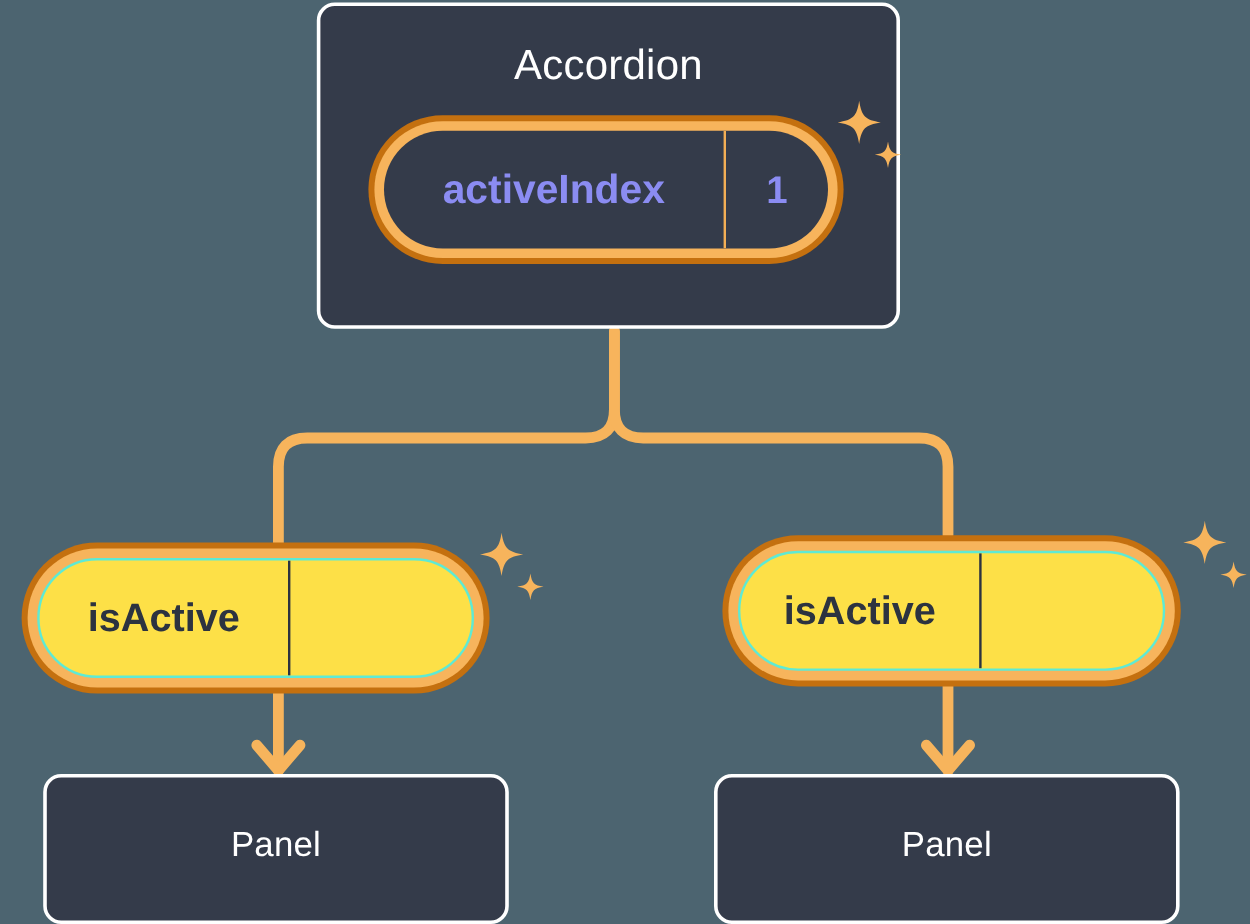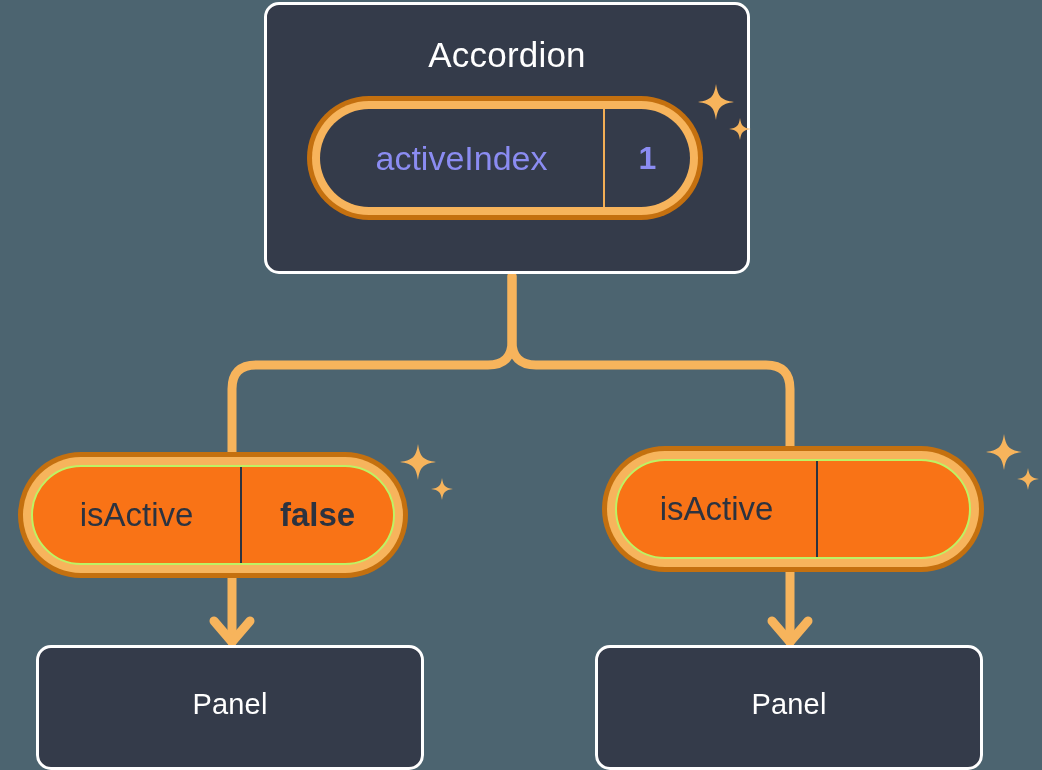--- a/index.html
+++ b/index.html
@@ -95,20 +95,21 @@
     border-radius: 999px;
     display: flex;
     align-items: stretch;
     overflow: hidden;
   }
   .pill-key, .pill-val {
     display: flex;
     align-items: center;
     justify-content: center;
     box-sizing: border-box;
+    font-weight: bold;
   }
 
   
   #pill-activeindex {
     left: 307px;
     top: 96px;
     width: 396px;
     height: 124px;
   }
   #pill-activeindex .pill-body {
@@ -122,22 +123,22 @@
   }
   #pill-activeindex .pill-val {
     flex: 1 1 auto;
     color: #8b8cf2;
     font-size: 32px;
     font-weight: bold;
   }
 
   
   .pill-purple .pill-body {
-    background: #f97316;
-    border: 2px solid #bef264;
+    background: #fde047;
+    border: 2px solid #5eead4;
   }
   .pill-purple .pill-key {
     color: #2c3340;
     font-size: 33px;
   }
   .pill-purple .pill-val {
     color: #2c3340;
     font-size: 33px;
     font-weight: bold;
   }
@@ -207,21 +208,20 @@
   <svg class="sparkle-group" id="sparkles-top" width="70" height="70" viewBox="0 0 70 70">
     <path d="M26 2 C28 15 31 18 44 20 C31 22 28 25 26 38 C24 25 21 22 8 20 C21 18 24 15 26 2 Z" fill="#f7b45c"></path>
     <path d="M50 36 C51.3 44 53 45.8 61 47 C53 48.2 51.3 50 50 58 C48.7 50 47 48.2 39 47 C47 45.8 48.7 44 50 36 Z" fill="#f7b45c"></path>
   </svg>
 
   <div class="pill pill-purple" id="pill-isactive-left">
     <div class="ring-outer"></div>
     <div class="ring-inner"></div>
     <div class="pill-body">
       <div class="pill-key">isActive</div>
-      <div class="pill-val">false</div>
     </div>
   </div>
 
   <svg class="sparkle-group" id="sparkles-left" width="70" height="70" viewBox="0 0 70 70">
     <path d="M26 2 C28 15 31 18 44 20 C31 22 28 25 26 38 C24 25 21 22 8 20 C21 18 24 15 26 2 Z" fill="#f7b45c"></path>
     <path d="M50 36 C51.3 44 53 45.8 61 47 C53 48.2 51.3 50 50 58 C48.7 50 47 48.2 39 47 C47 45.8 48.7 44 50 36 Z" fill="#f7b45c"></path>
   </svg>
 
   <div class="card panel-card" id="panel-card-left">
     <div class="card-title">Panel</div>

